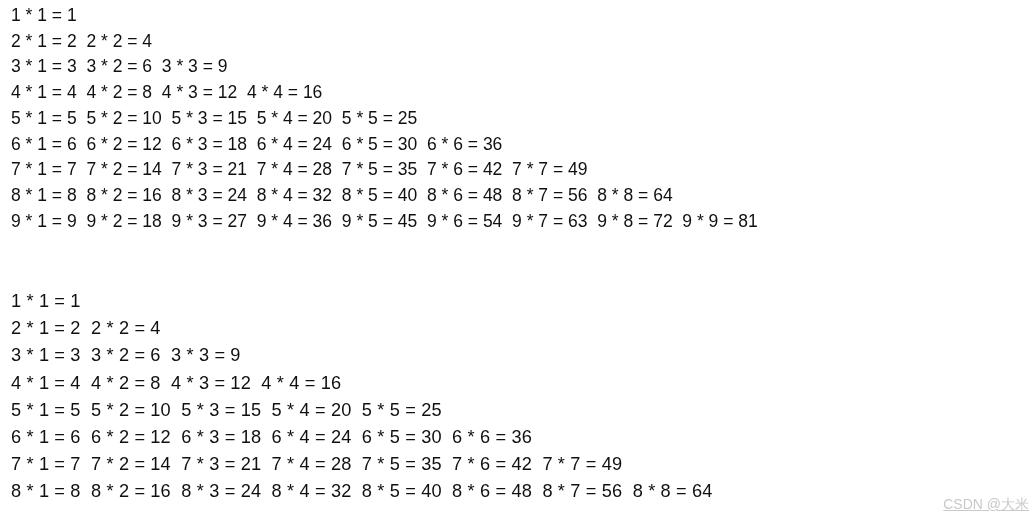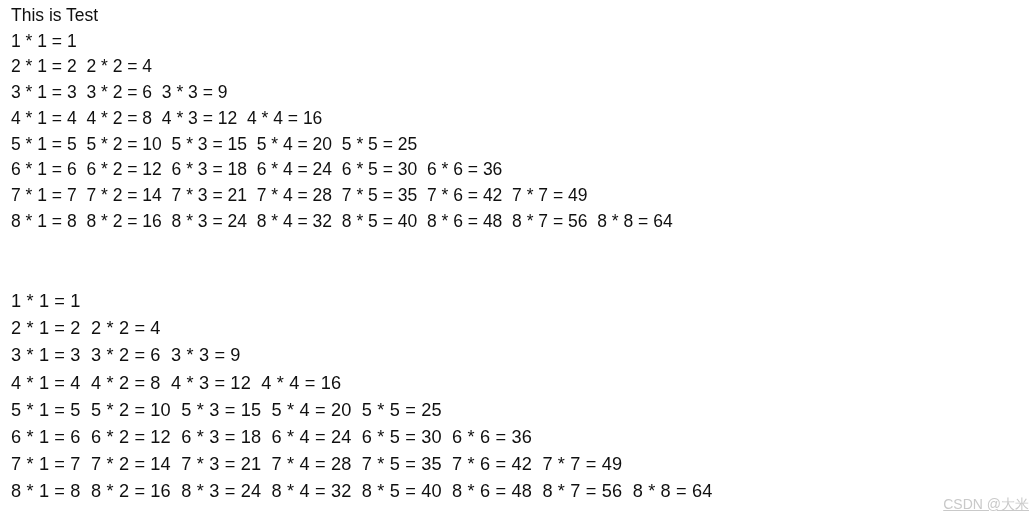--- a/index.html
+++ b/index.html
@@ -73,29 +73,29 @@
     user-select: none;
     text-decoration: underline;
   }
 </style>
 </head>
 <body>
 
 <div id="output-surface">
 
   <div id="block-one">
-    <div class="title-line">This is Test</div>
     <div class="text-line">1 * 1 = 1</div>
     <div class="text-line">2 * 1 = 2  2 * 2 = 4</div>
     <div class="text-line">3 * 1 = 3  3 * 2 = 6  3 * 3 = 9</div>
     <div class="text-line">4 * 1 = 4  4 * 2 = 8  4 * 3 = 12  4 * 4 = 16</div>
     <div class="text-line">5 * 1 = 5  5 * 2 = 10  5 * 3 = 15  5 * 4 = 20  5 * 5 = 25</div>
     <div class="text-line">6 * 1 = 6  6 * 2 = 12  6 * 3 = 18  6 * 4 = 24  6 * 5 = 30  6 * 6 = 36</div>
     <div class="text-line">7 * 1 = 7  7 * 2 = 14  7 * 3 = 21  7 * 4 = 28  7 * 5 = 35  7 * 6 = 42  7 * 7 = 49</div>
     <div class="text-line">8 * 1 = 8  8 * 2 = 16  8 * 3 = 24  8 * 4 = 32  8 * 5 = 40  8 * 6 = 48  8 * 7 = 56  8 * 8 = 64</div>
+    <div class="text-line">9 * 1 = 9  9 * 2 = 18  9 * 3 = 27  9 * 4 = 36  9 * 5 = 45  9 * 6 = 54  9 * 7 = 63  9 * 8 = 72  9 * 9 = 81</div>
   </div>
 
   <div id="block-two">
     <div class="text-line">1 * 1 = 1</div>
     <div class="text-line">2 * 1 = 2  2 * 2 = 4</div>
     <div class="text-line">3 * 1 = 3  3 * 2 = 6  3 * 3 = 9</div>
     <div class="text-line">4 * 1 = 4  4 * 2 = 8  4 * 3 = 12  4 * 4 = 16</div>
     <div class="text-line">5 * 1 = 5  5 * 2 = 10  5 * 3 = 15  5 * 4 = 20  5 * 5 = 25</div>
     <div class="text-line">6 * 1 = 6  6 * 2 = 12  6 * 3 = 18  6 * 4 = 24  6 * 5 = 30  6 * 6 = 36</div>
     <div class="text-line">7 * 1 = 7  7 * 2 = 14  7 * 3 = 21  7 * 4 = 28  7 * 5 = 35  7 * 6 = 42  7 * 7 = 49</div>

